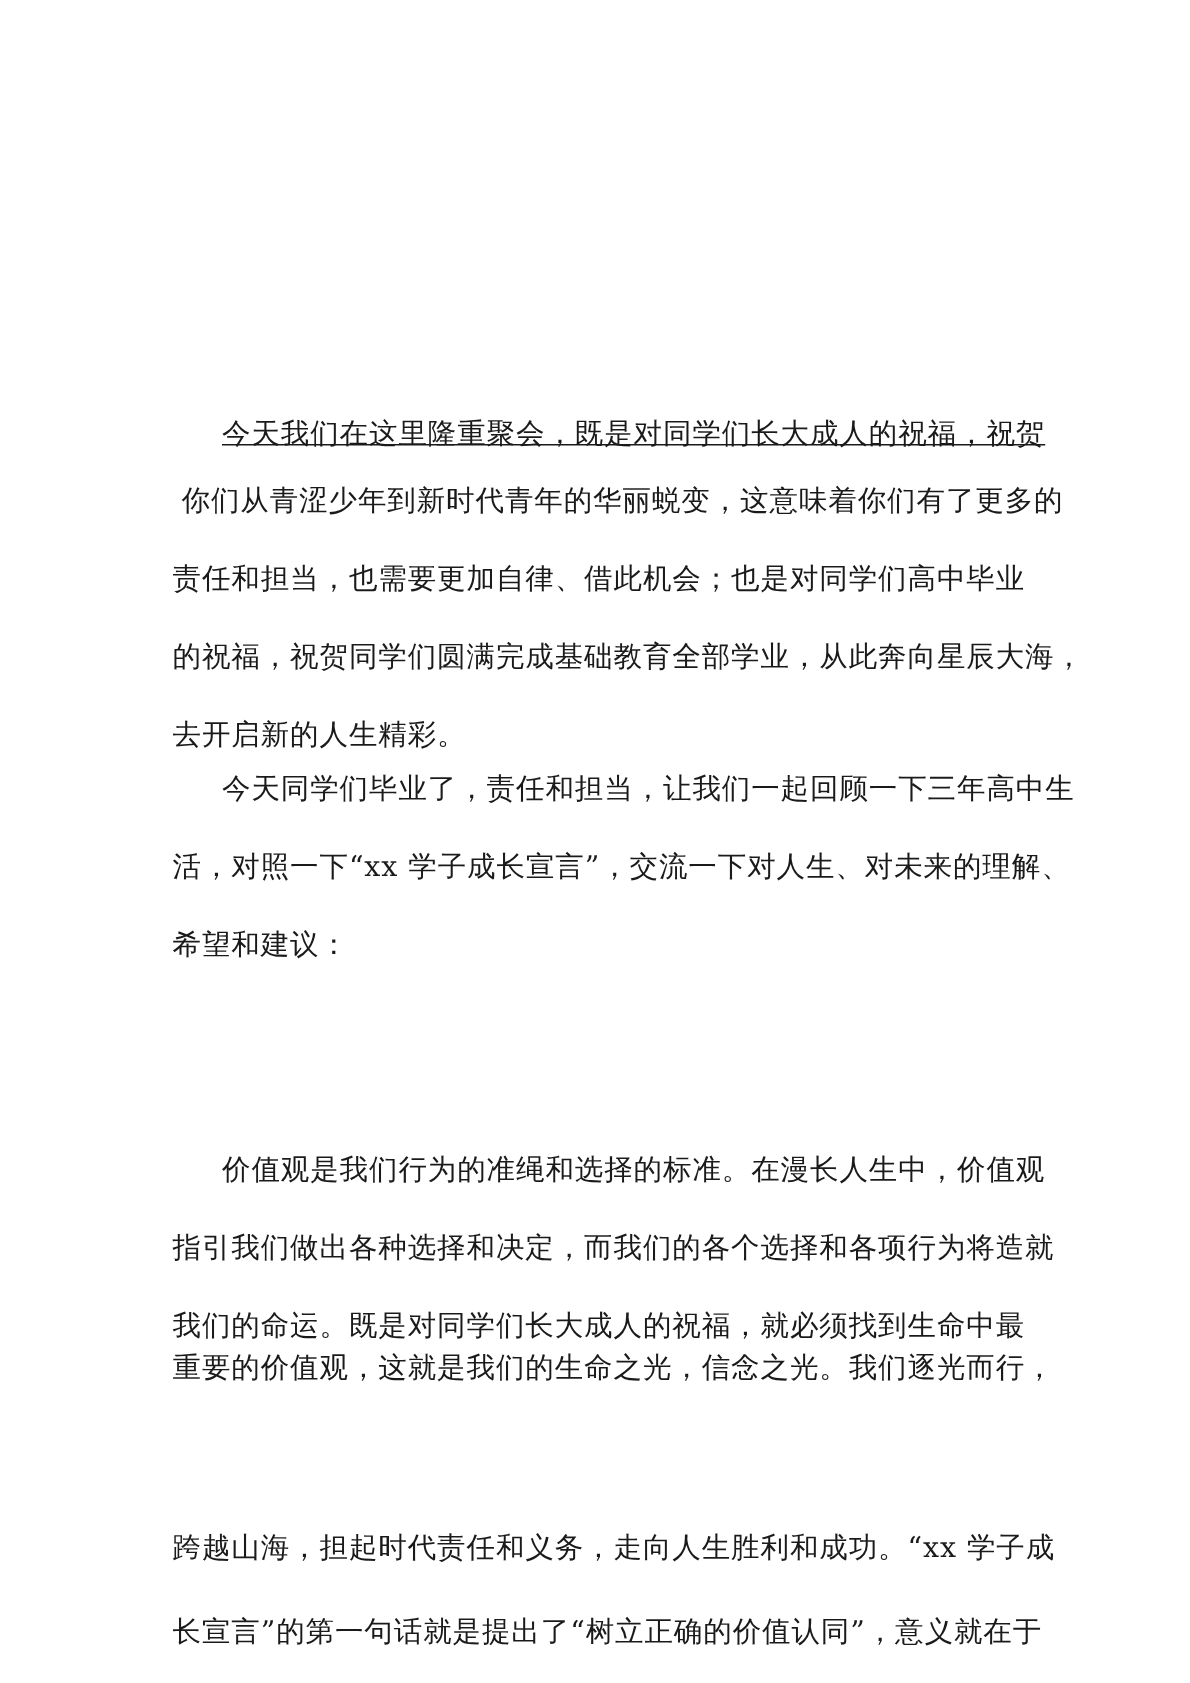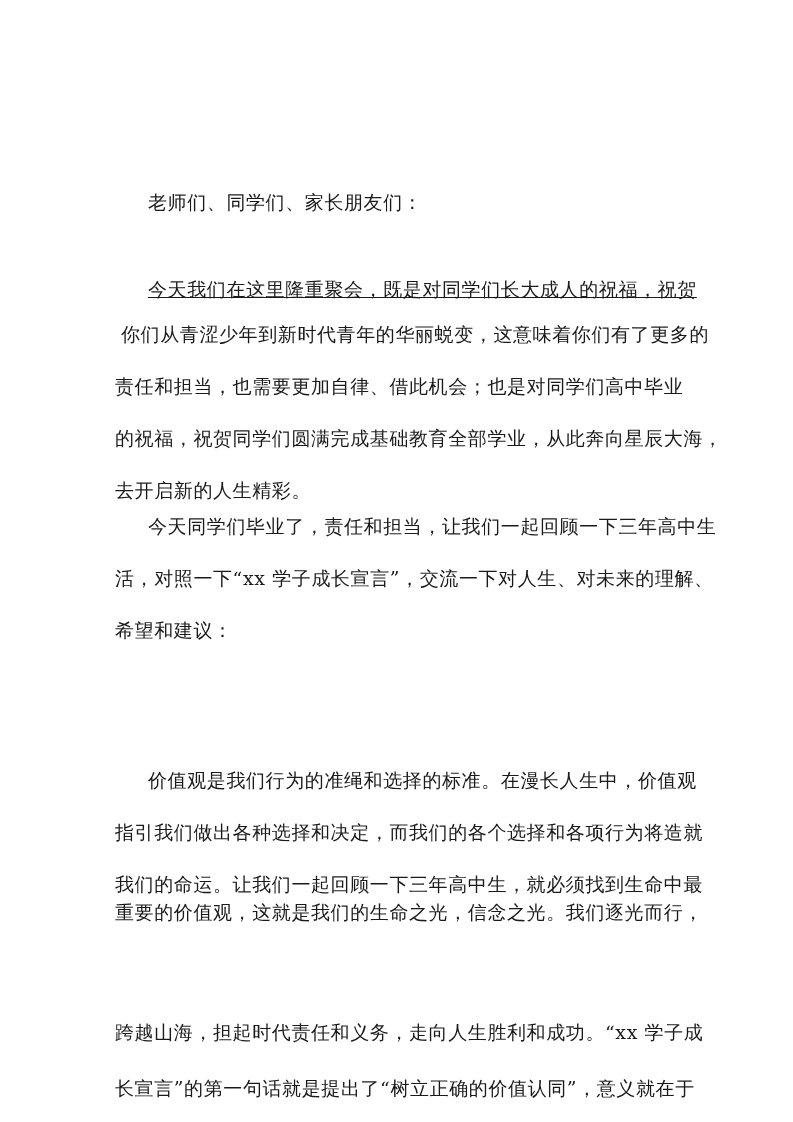--- a/index.html
+++ b/index.html
@@ -33,39 +33,38 @@
       white-space: nowrap;
       letter-spacing: 0.6px;
     }
     .indent { left: 148px; }
   </style>
 </head>
 <body>
 
 <div class="page">
 
-  <div class="line indent" style="top:190px;">老师们、同学们、家长朋友们：</div>
 
   <div>
     <div class="line indent" style="top:277px;text-decoration:underline;">今天我们在这里隆重聚会，既是对同学们长大成人的祝福，祝贺</div>
     <div class="line" style="top:322px;text-align:center;">你们从青涩少年到新时代青年的华丽蜕变，这意味着你们有了更多的</div>
     <div class="line" style="top:374px;">责任和担当，也需要更加自律、借此机会；也是对同学们高中毕业</div>
     <div class="line" style="top:426px;">的祝福，祝贺同学们圆满完成基础教育全部学业，从此奔向星辰大海，</div>
     <div class="line" style="top:478px;">去开启新的人生精彩。</div>
   </div>
 
   <div>
     <div class="line indent" style="top:514px;">今天同学们毕业了，责任和担当，让我们一起回顾一下三年高中生</div>
     <div class="line" style="top:566px;">活，对照一下“xx 学子成长宣言”，交流一下对人生、对未来的理解、</div>
     <div class="line" style="top:618px;">希望和建议：</div>
   </div>
 
 
   <div>
     <div class="line indent" style="top:768px;">价值观是我们行为的准绳和选择的标准。在漫长人生中，价值观</div>
     <div class="line" style="top:820px;">指引我们做出各种选择和决定，而我们的各个选择和各项行为将造就</div>
-    <div class="line" style="top:872px;">我们的命运。让我们一起回顾一下三年高中生，就必须找到生命中最</div>
+    <div class="line" style="top:872px;">我们的命运。既是对同学们长大成人的祝福，就必须找到生命中最</div>
     <div class="line" style="top:900px;">重要的价值观，这就是我们的生命之光，信念之光。我们逐光而行，</div>
     <div class="line" style="top:976px;margin-top:44px;">跨越山海，担起时代责任和义务，走向人生胜利和成功。“xx 学子成</div>
     <div class="line" style="top:1076px;">长宣言”的第一句话就是提出了“树立正确的价值认同”，意义就在于</div>
   </div>
 
 </div>
 
 </body></html>

